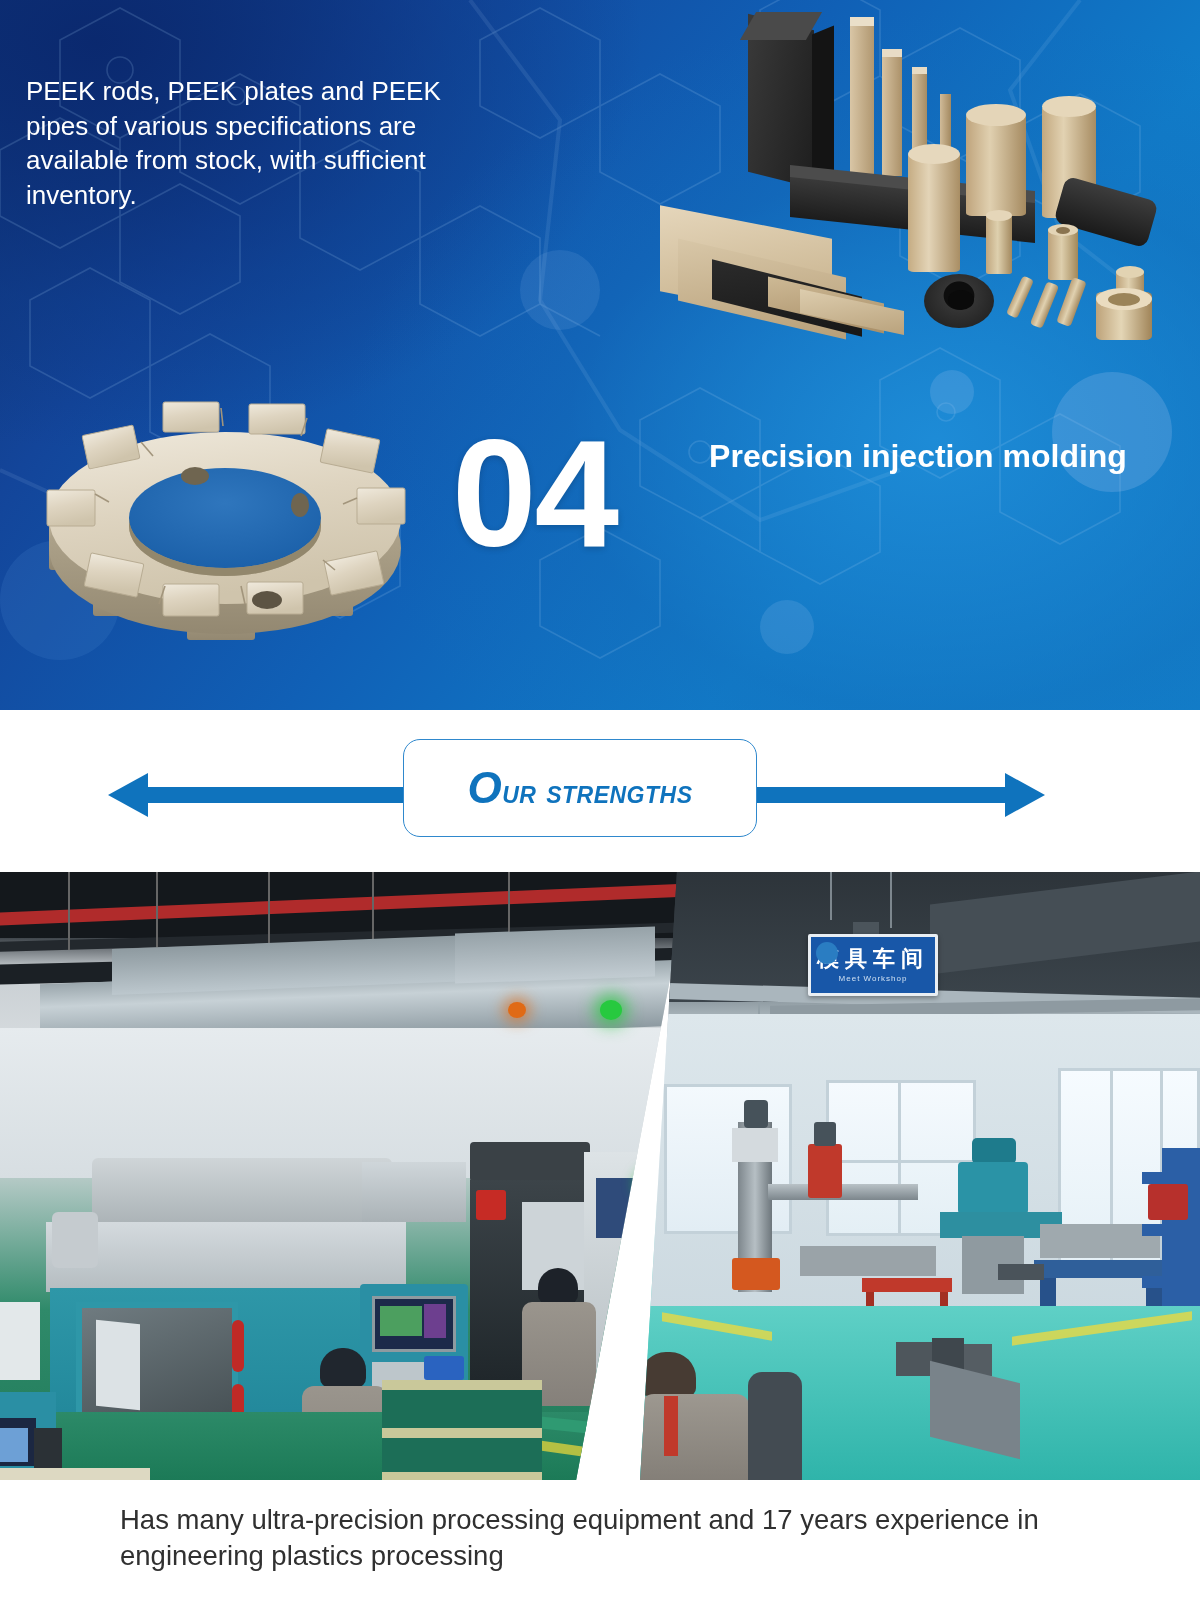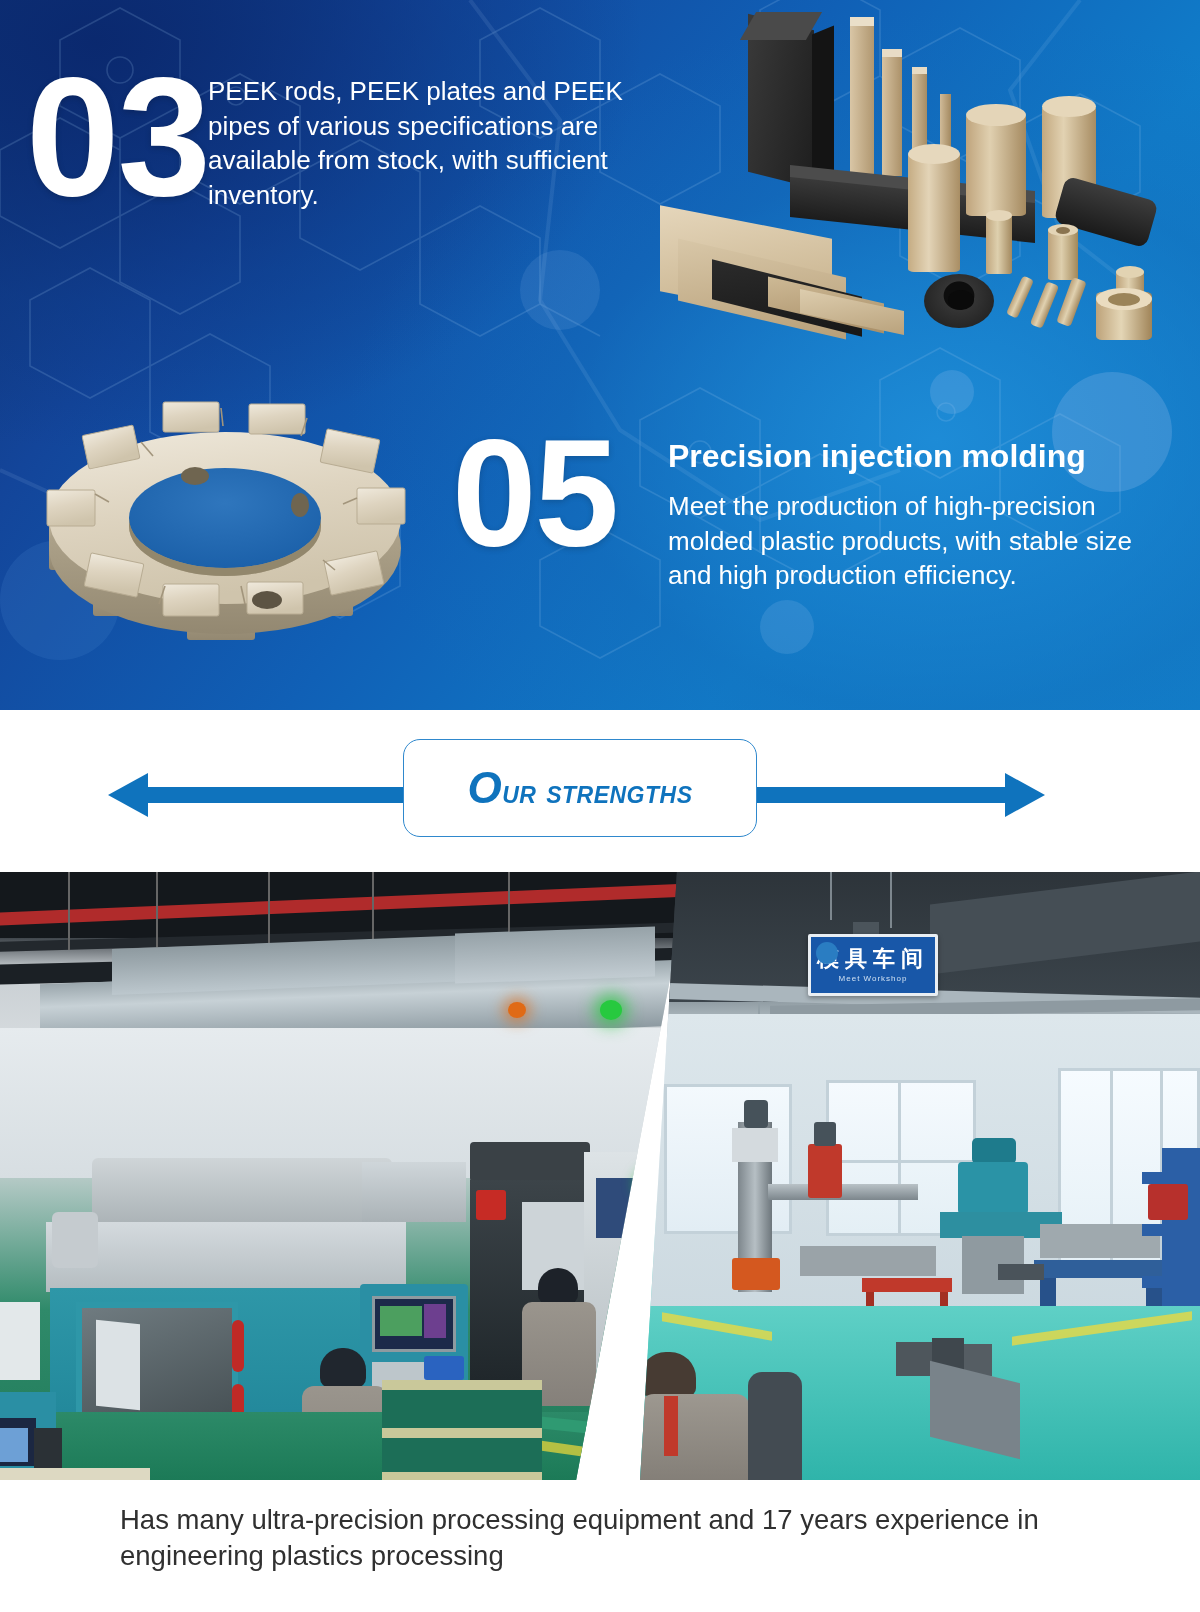--- a/index.html
+++ b/index.html
@@ -134,21 +134,20 @@
     </g>
   </svg>
 
   <div class="blob" style="left:1052px;top:372px;width:120px;height:120px;background:rgba(150,190,235,.26);"></div>
   <div class="blob" style="left:930px;top:370px;width:44px;height:44px;background:rgba(150,190,235,.22);"></div>
   <div class="blob" style="left:760px;top:600px;width:54px;height:54px;background:rgba(150,195,240,.18);"></div>
   <div class="blob" style="left:0px;top:540px;width:120px;height:120px;background:rgba(80,140,210,.18);"></div>
   <div class="blob" style="left:520px;top:250px;width:80px;height:80px;background:rgba(140,185,235,.14);"></div>
 
   <div class="row" style="left:26px;top:60px;width:660px;">
-    <div class="bignum" style="font-size:168px;width:182px;">03</div>
     <div style="width:452px;padding-top:14px;">
       <div class="blk-body" style="font-size:26px;line-height:1.33;">PEEK rods, PEEK plates and PEEK pipes of various specifications are available from stock, with sufficient inventory.</div>
     </div>
   </div>
 
   <div class="prodwrap" style="left:660px;top:0px;width:540px;height:362px;">
 
     <div class="pc" style="left:88px;top:22px;width:66px;height:158px;background:linear-gradient(100deg,#3a3a3a,#1e1e1e);transform:skewY(14deg);"></div>
     <div class="pc" style="left:88px;top:12px;width:66px;height:28px;background:#4a4a4a;transform:skewX(-30deg);"></div>
     <div class="pc" style="left:152px;top:30px;width:22px;height:148px;background:#141414;transform:skewY(-22deg);"></div>
@@ -192,24 +191,23 @@
     <div class="pc" style="left:378px;top:282px;width:13px;height:46px;background:linear-gradient(90deg,#bda279,#e0d1b0 45%,#a58a60);border-radius:4px;transform:rotate(22deg);"></div>
     <div class="pc" style="left:404px;top:278px;width:15px;height:48px;background:linear-gradient(90deg,#bda279,#e0d1b0 45%,#a58a60);border-radius:4px;transform:rotate(20deg);"></div>
     <div class="pc" style="left:456px;top:270px;width:28px;height:32px;background:linear-gradient(90deg,#bda279,#e0d1b0 45%,#a58a60);border-radius:4px/2px;"></div>
     <div class="pc" style="left:456px;top:266px;width:28px;height:12px;background:#e2d3b2;border-radius:50%;"></div>
     <div class="pc" style="left:436px;top:292px;width:56px;height:48px;background:linear-gradient(90deg,#bda279,#e4d6b6 45%,#a08458);border-radius:6px/4px;"></div>
     <div class="pc" style="left:436px;top:288px;width:56px;height:22px;background:#eadcc0;border-radius:50%;"></div>
     <div class="pc" style="left:448px;top:293px;width:32px;height:13px;background:#9b8459;border-radius:50%;"></div>
   </div>
 
   <div class="row" style="left:452px;top:424px;width:730px;">
-    <div class="bignum" style="font-size:152px;width:216px;">05</div>
-    <div style="width:500px;padding-top:14px;">
+    <div class="bignum" style="font-size:152px;width:216px;">04</div>
+    <div style="width:500px;padding-top:14px;text-align:center;">
       <div class="blk-title" style="font-size:32px;margin-bottom:14px;">Precision injection molding</div>
-      <div class="blk-body" style="font-size:26px;line-height:1.33;">Meet the production of high-precision molded plastic products, with stable size and high production efficiency.</div>
     </div>
   </div>
 
   <div class="prodwrap" style="left:35px;top:378px;width:400px;height:290px;">
     <svg viewBox="0 0 400 290" width="400" height="290">
       <defs>
         <linearGradient id="topface" x1="0" y1="0" x2="0.3" y2="1">
           <stop offset="0%" stop-color="#efe9dc"></stop>
           <stop offset="50%" stop-color="#ded4c0"></stop>
           <stop offset="100%" stop-color="#cfc4ac"></stop>

